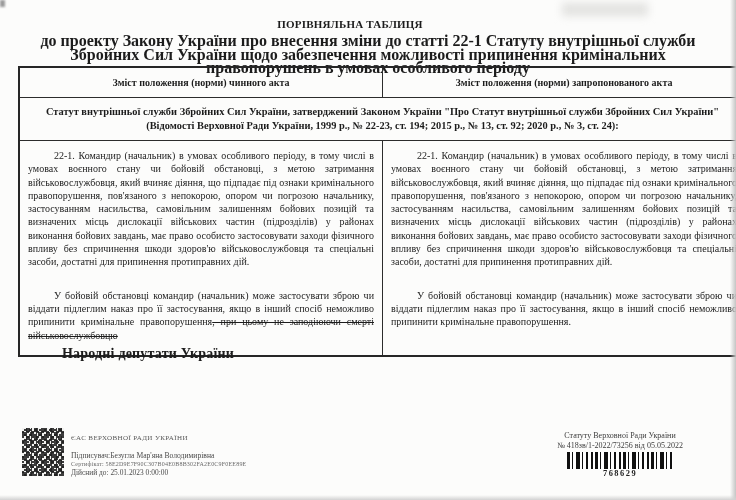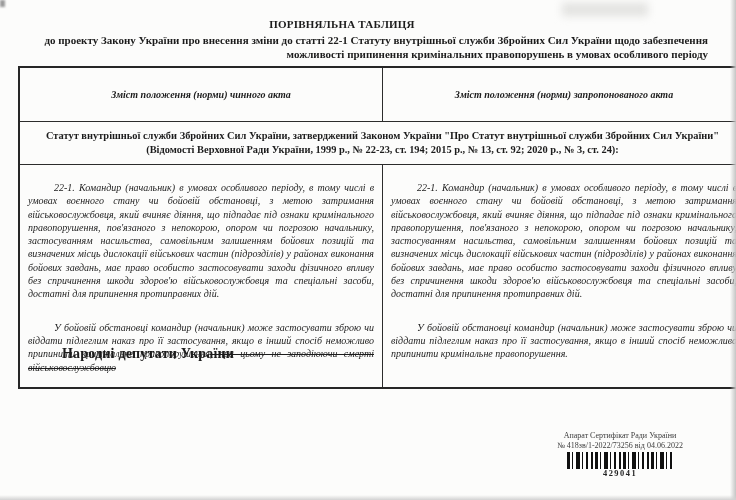--- a/index.html
+++ b/index.html
@@ -15,46 +15,45 @@
   .edge-right{position:absolute;right:0;top:0;width:6px;height:100%;
     background:linear-gradient(90deg,rgba(0,0,0,0),#c4c4c4);}
   .edge-bottom{position:absolute;left:0;bottom:0;width:100%;height:5px;
     background:linear-gradient(180deg,rgba(0,0,0,0),#d2d2d2);}
   .blob-top-right{position:absolute;left:562px;top:3px;width:86px;height:13px;
     background:#e2e2e0;filter:blur(4px);}
   .speck-top-left{position:absolute;left:0;top:0;width:5px;height:7px;
     background:#9a9a9a;filter:blur(1px);}
 
   .title{
-    position:absolute;left:0;top:18px;width:684px;
+    position:absolute;left:8px;top:18px;width:684px;
     text-align:center;font-weight:bold;font-size:11px;letter-spacing:.2px;
   }
   .subtitle{
     position:absolute;left:28px;top:34px;width:680px;
-    text-align:right;font-weight:bold;font-size:11px;line-height:13.5px;
+    text-align:center;font-weight:bold;font-size:16px;line-height:13.5px;
   }
 
   table.cmp{
     position:absolute;left:18px;top:66px;width:700px;
     border-collapse:collapse;table-layout:fixed;
     border:2px solid #262626;
   }
   table.cmp th, table.cmp td{border:1px solid #2c2c2c;}
   table.cmp th{
     height:25px;font-weight:bold;font-size:10px;text-align:center;
-    padding:14px 6px;vertical-align:middle;width:350px;font-style:italic;
+    padding:2px 6px;vertical-align:middle;width:350px;
   }
   td.statute{
     height:36px;text-align:center;font-weight:bold;font-size:10.4px;
     line-height:14px;padding:3px 14px;vertical-align:middle;
   }
   td.body-cell{
     width:350px;height:200px;vertical-align:top;
-    padding:16px 8px 6px 8px;
-    font-style:italic;
+    padding:8px 8px 6px 8px;
   }
   td.body-cell p{
     margin:0;font-size:10px;line-height:13.3px;
     text-align:justify;text-indent:26px;
   }
   td.body-cell p + p{margin-top:20px;}
   .struck{text-decoration:line-through;text-decoration-thickness:1px;}
 
   .signature{
     position:absolute;left:62px;top:346px;
@@ -116,23 +115,32 @@
       <td class="body-cell">
         <p>22-1. Командир (начальник) в умовах особливого періоду, в тому числі в умовах воєнного стану чи бойовій обстановці, з метою затримання військовослужбовця, який вчиняє діяння, що підпадає під ознаки кримінального правопорушення, пов'язаного з непокорою, опором чи погрозою начальнику, застосуванням насильства, самовільним залишенням бойових позицій та визначених місць дислокації військових частин (підрозділів) у районах виконання бойових завдань, має право особисто застосовувати заходи фізичного впливу без спричинення шкоди здоров'ю військовослужбовця та спеціальні засоби, достатні для припинення протиправних дій.</p>
         <p>У бойовій обстановці командир (начальник) може застосувати зброю чи віддати підлеглим наказ про її застосування, якщо в інший спосіб неможливо припинити кримінальне правопорушення.</p>
       </td>
     </tr>
   </tbody>
     </table>
 
   <div class="signature">Народні депутати України</div>
 
+  <div class="eas">
+    <div class="qr"></div>
+    <div class="eas-text">
+      <div class="eas-system">ЄАС ВЕРХОВНОЇ РАДИ УКРАЇНИ</div>
+      <div class="eas-signer">Підписувач:Безугла Мар'яна Володимирівна</div>
+      <div class="eas-cert">Сертифікат: 58E2D9E7F90C307B04E0B8B302FA2E0C9F0EE89E</div>
+      <div class="eas-valid">Дійсний до: 25.01.2023 0:00:00</div>
+    </div>
+  </div>
 
   <div class="apparatus">
-    <div class="app-org">Апарат Сертифікат Ради України</div>
-    <div class="app-num">№ 418зв/1-2022/73256 від 04.06.2022</div>
+    <div class="app-org">Статуту Верховної Ради України</div>
+    <div class="app-num">№ 418зв/1-2022/73256 від 05.05.2022</div>
     <div class="barcode"></div>
-    <div class="barcode-num">429041</div>
+    <div class="barcode-num">768629</div>
   </div>
 
   <div class="edge-right"></div>
   <div class="edge-bottom"></div>
 </div>
 
 </body></html>

